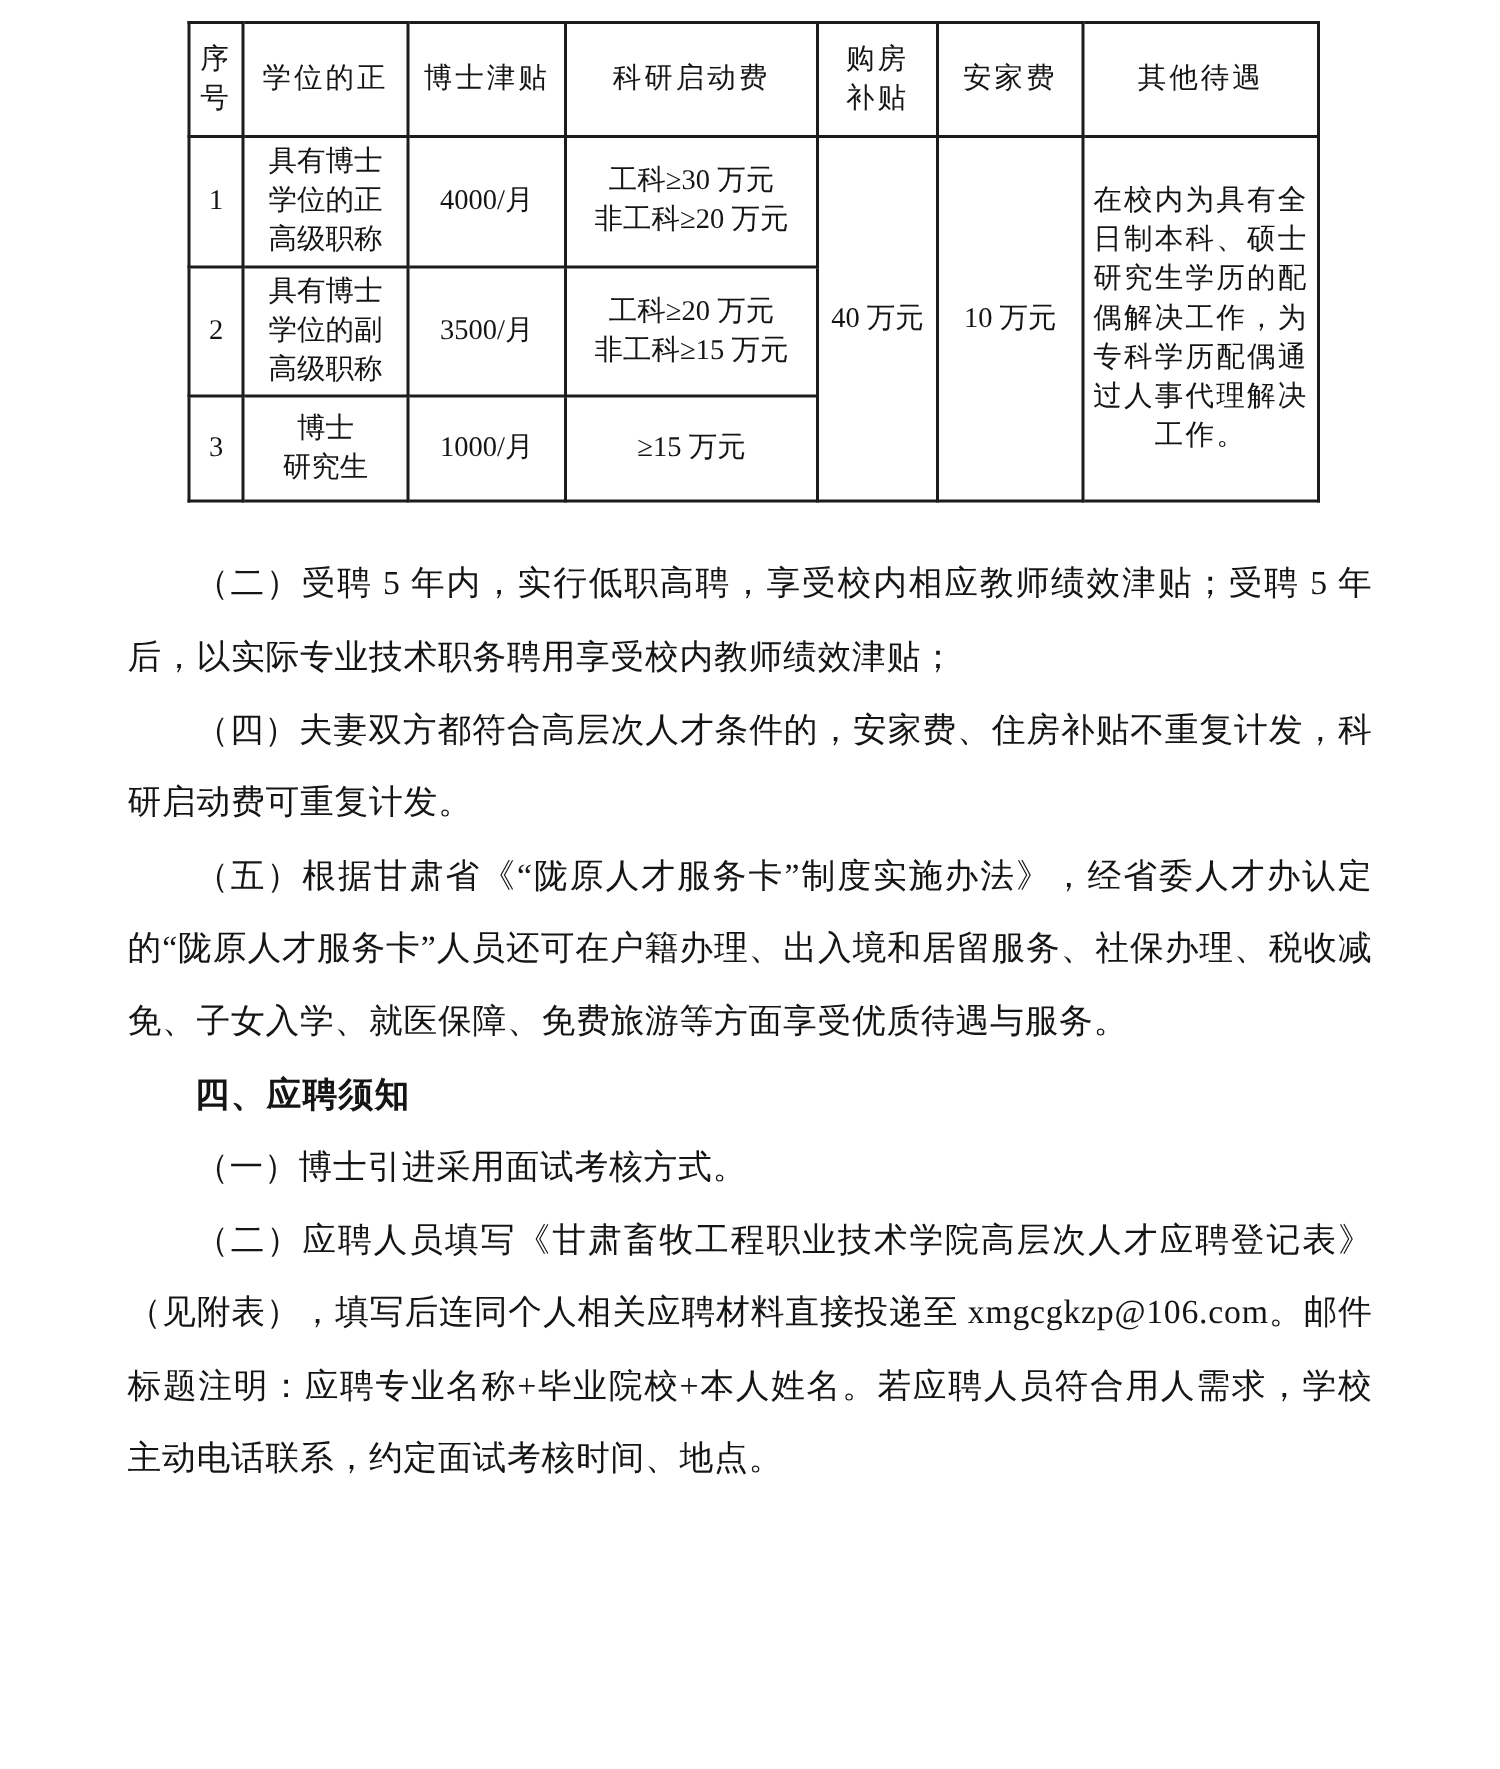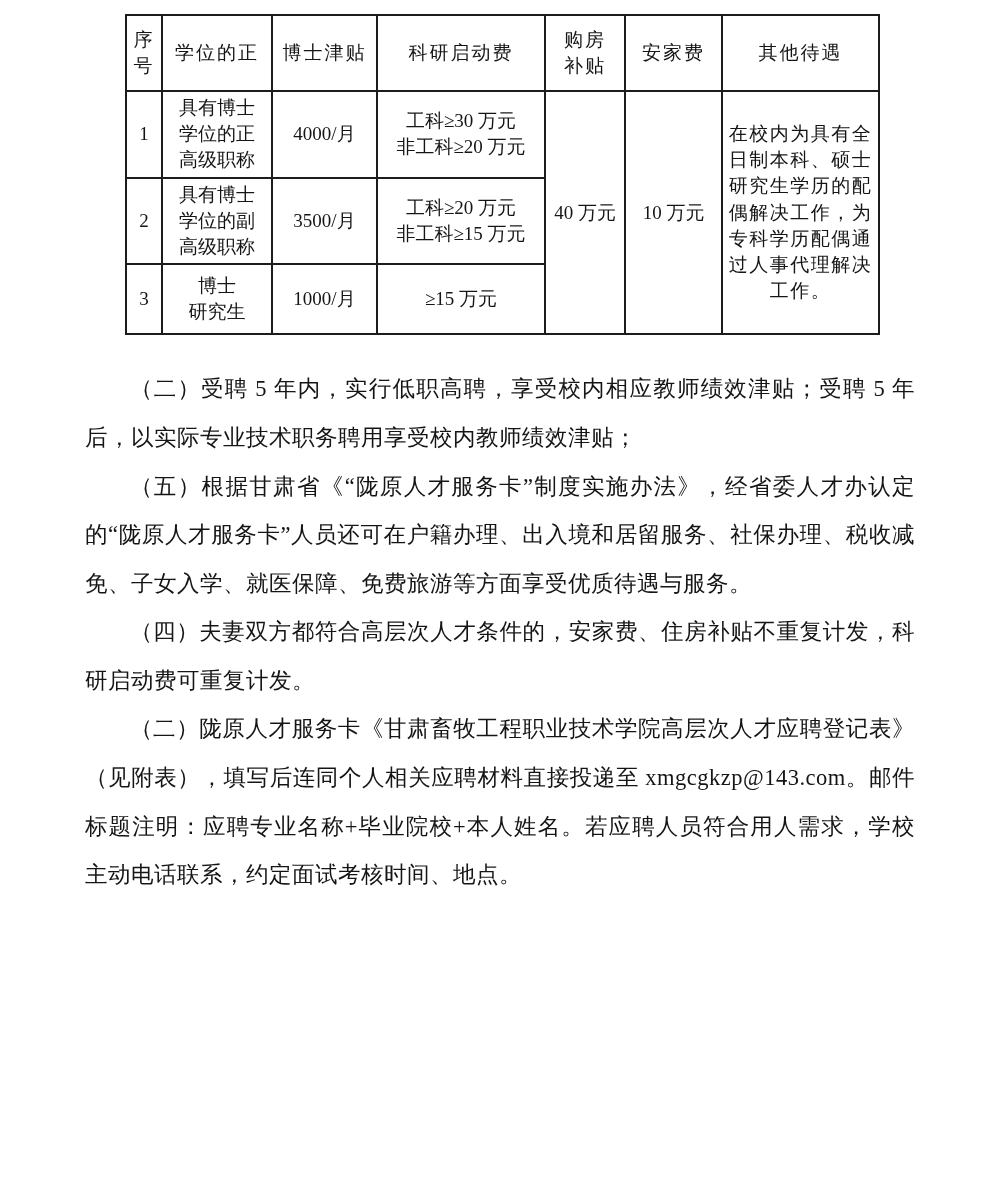--- a/index.html
+++ b/index.html
@@ -132,20 +132,22 @@
         <td>博士
 研究生</td>
         <td>1000/月</td>
         <td>≥15 万元</td>
       </tr>
     </tbody>
   </table>
 
   <div class="content">
     <p>（二）受聘 5 年内，实行低职高聘，享受校内相应教师绩效津贴；受聘 5 年后，以实际专业技术职务聘用享受校内教师绩效津贴；</p>
+    <p>（四）夫妻双方都符合高层次人才条件的，安家费、住房补贴不重复计发，科研启动费可重复计发。</p>
     <p>（五）根据甘肃省《“陇原人才服务卡”制度实施办法》，经省委人才办认定的“陇原人才服务卡”人员还可在户籍办理、出入境和居留服务、社保办理、税收减免、子女入学、就医保障、免费旅游等方面享受优质待遇与服务。</p>
-    <p>（四）夫妻双方都符合高层次人才条件的，安家费、住房补贴不重复计发，科研启动费可重复计发。</p>
 
+    <p class="section-heading">四、应聘须知</p>
 
-    <p><span>（二）陇原人才服务卡《甘肃畜牧工程职业技术学院高层次人才应聘登记表》（见附表），填写后连同个人相关应聘材料直接投递至 </span><span class="email">xmgcgkzp@143.com</span><span>。邮件标题注明：应聘专业名称+毕业院校+本人姓名。若应聘人员符合用人需求，学校主动电话联系，约定面试考核时间、地点。</span></p>
+    <p>（一）博士引进采用面试考核方式。</p>
+    <p><span>（二）应聘人员填写《甘肃畜牧工程职业技术学院高层次人才应聘登记表》（见附表），填写后连同个人相关应聘材料直接投递至 </span><span class="email">xmgcgkzp@106.com</span><span>。邮件标题注明：应聘专业名称+毕业院校+本人姓名。若应聘人员符合用人需求，学校主动电话联系，约定面试考核时间、地点。</span></p>
   </div>
 
 </div>
 
 </body></html>

